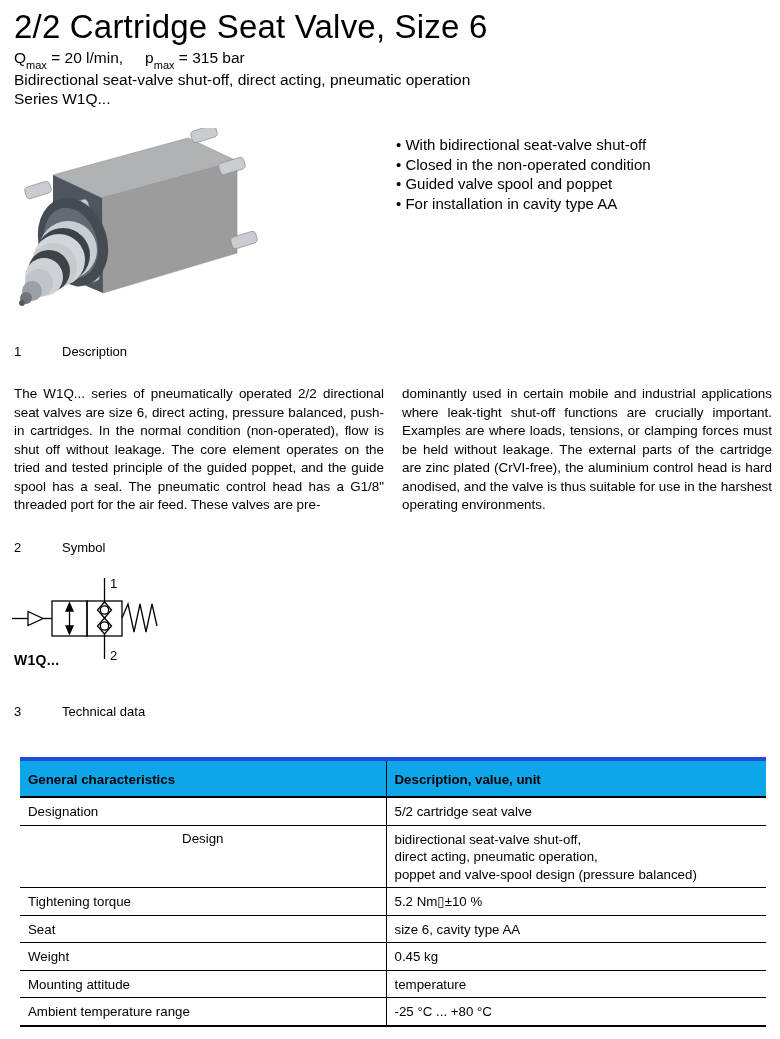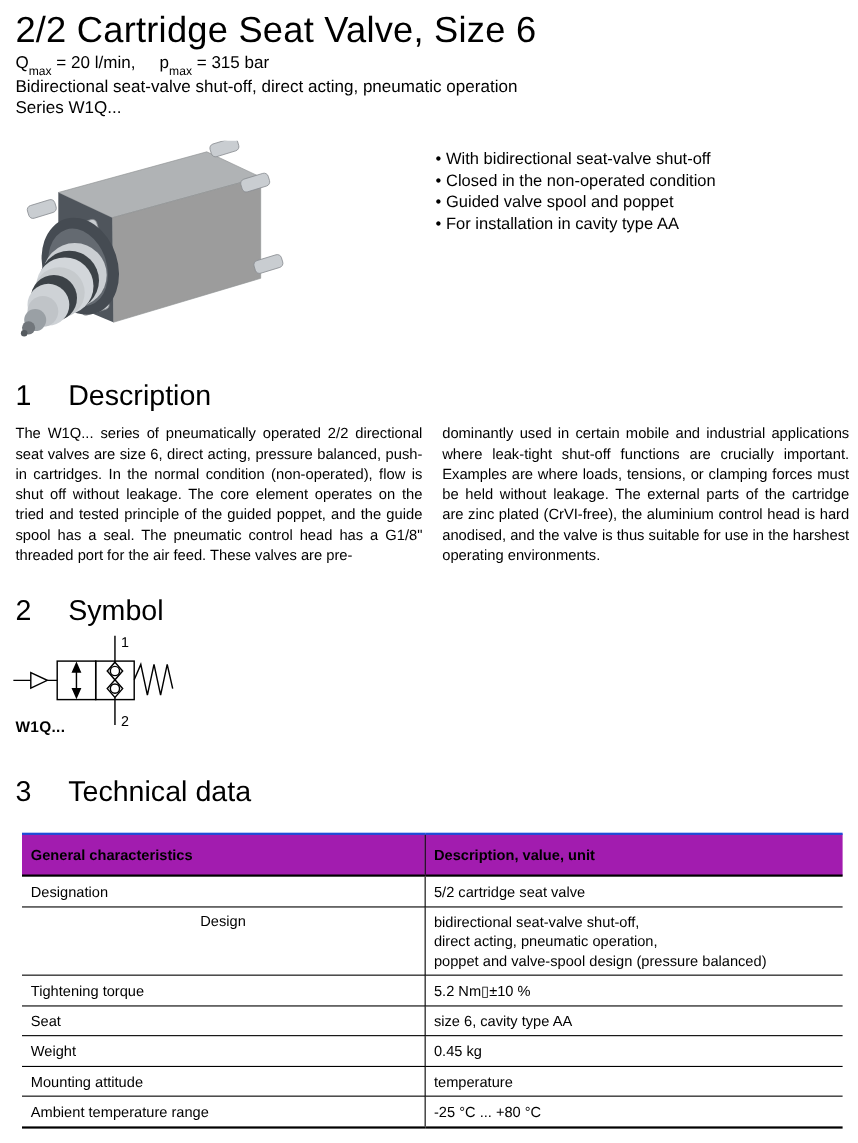--- a/index.html
+++ b/index.html
@@ -29,21 +29,21 @@
 
   .features {
     position: absolute; left: 396px; top: 135px;
     list-style: none; font-size: 15px;
   }
   .features li { line-height: 19.5px; }
   .features li::before { content: "• "; }
 
   .section-heading {
     position: absolute; left: 14px;
-    font-size: 26px; font-weight: 400;
+    font-size: 13px; font-weight: 400;
   }
   .section-heading .sec-num { display: inline-block; width: 48px; }
   #sec1 { top: 344px; }
   #sec2 { top: 540px; }
   #sec3 { top: 704px; }
 
   .desc-cols {
     position: absolute; left: 14px; top: 385px; width: 758px;
     display: flex; gap: 18px;
   }
@@ -62,22 +62,22 @@
     position: absolute; left: 20px; top: 757px;
     width: 746px; border-collapse: collapse; table-layout: fixed;
     font-size: 13.3px;
   }
   table.tech col.c1 { width: 366px; }
   table.tech th, table.tech td {
     text-align: left; font-weight: 400;
     padding: 5px 8px 4px 8px; vertical-align: middle;
   }
   table.tech thead th {
-    background: #a21caf; font-weight: 700;
-    border-top: 2px solid #1d4ed8; border-bottom: 2px solid #000;
+    background: #0ea5e9; font-weight: 700;
+    border-top: 4px solid #1d4ed8; border-bottom: 2px solid #000;
     height: 38px;
   }
   table.tech tbody td { border-bottom: 1px solid #000; height: 25px; }
   table.tech tbody tr:last-child td { border-bottom: 2px solid #000; }
   table.tech th:first-child, table.tech td:first-child { border-right: 1px solid #000; }
   td.val { white-space: pre-line; line-height: 17.5px; }
 </style>
 </head>
 <body>
 

